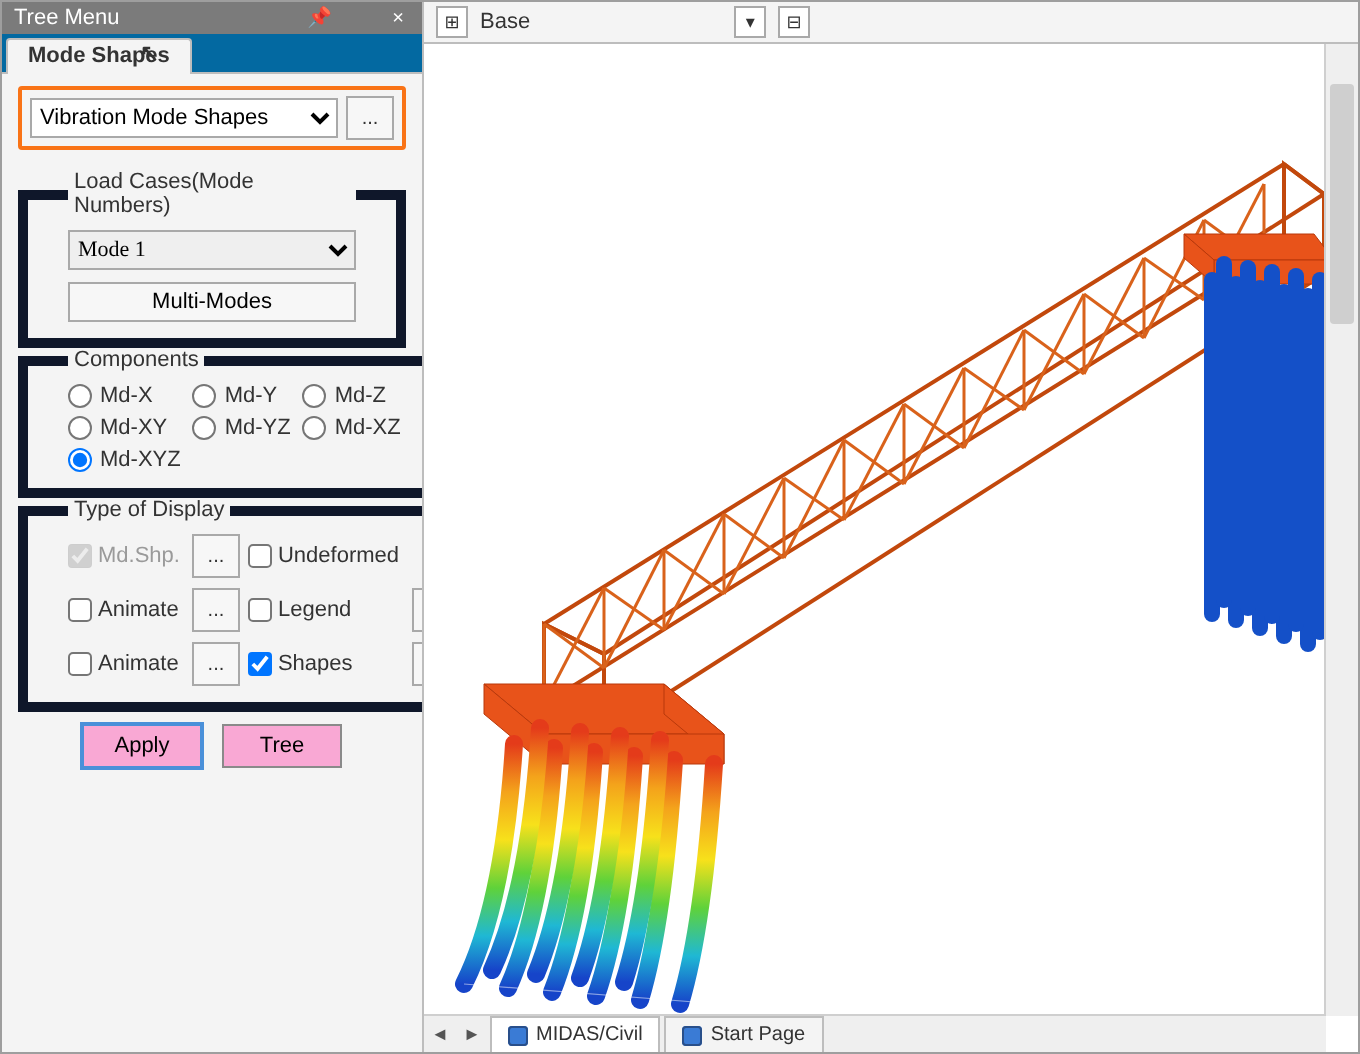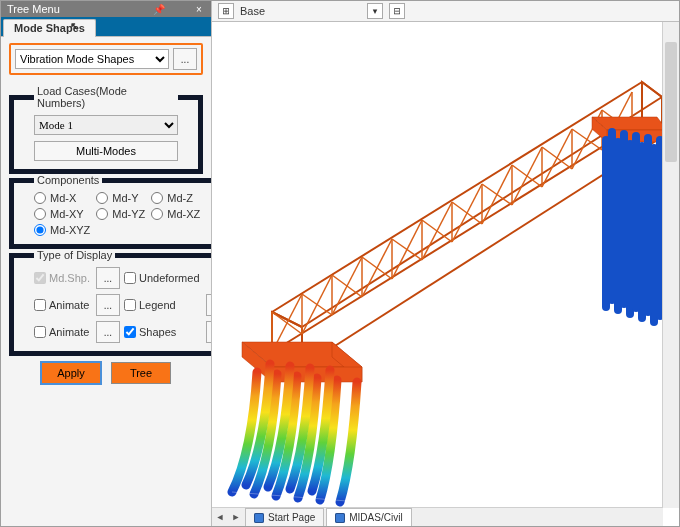--- a/index.html
+++ b/index.html
@@ -18,21 +18,21 @@
   .sq-btn{width:22px;height:20px;border:1px solid #a9a9a9;background:#f7f7f7;display:flex;align-items:center;justify-content:center;cursor:pointer;font-size:10px;}
   fieldset{border:5px solid #0f172a;margin:0 0 0;padding:6px 20px 8px;}
   legend{font-size:11px;padding:0 3px;}
   fieldset select{width:100%;height:20px;font-size:11px;border:1px solid #a9a9a9;margin-bottom:6px;font-family:Liberation Serif, serif;}
   .multi-btn{width:100%;height:20px;border:1px solid #a9a9a9;background:#f7f7f7;cursor:pointer;font-size:11px;}
   .radios{display:grid;grid-template-columns:repeat(3,1fr);row-gap:4px;column-gap:6px;}
   .radios label{display:flex;align-items:center;gap:4px;font-size:11px;white-space:nowrap;}
   .disp-grid{display:grid;grid-template-columns:auto 22px auto 22px;row-gap:5px;column-gap:6px;align-items:center;}
   .disp-grid label{display:flex;align-items:center;gap:3px;font-size:11px;white-space:nowrap;}
   .btn-row{display:flex;gap:10px;justify-content:center;margin-top:6px;}
-  .act-btn{min-width:60px;height:22px;border:1px solid #8a8a8a;background:#f97316;cursor:pointer;font-size:11px;}
+  .act-btn{min-width:60px;height:22px;border:1px solid #8a8a8a;background:#f9a8d4;cursor:pointer;font-size:11px;}
   .act-btn.primary{border:1px solid #4a90d9;outline:1px solid #4a90d9;}
   input[type=radio],input[type=checkbox]{margin:0;width:12px;height:12px;}
   
   .viewport{flex:1;display:flex;flex-direction:column;}
   .vp-toolbar{height:20px;background:#f4f4f4;border-bottom:1px solid #bdbdbd;display:flex;align-items:center;padding:0 6px;font-size:11px;gap:6px;}
   .vp-toolbar .mini-ico{width:14px;height:14px;border:1px solid #a9a9a9;background:#fff;cursor:pointer;display:flex;align-items:center;justify-content:center;font-size:9px;}
   .vp-toolbar .gap{width:90px;}
   .canvas{flex:1;background:#fff;position:relative;overflow:hidden;}
   .canvas svg{position:absolute;top:0;left:0;}
   .scrollbar-v{position:absolute;right:0;top:0;bottom:18px;width:16px;background:#efefef;border-left:1px solid #cfcfcf;}
@@ -276,24 +276,24 @@
           <path d="M20,470 L148,480" fill="none"></path>
         </g>
       </svg>
 
       <div class="scrollbar-v">
           <div class="thumb"></div>
         </div>
       <div class="scrollbar-h">
         <span class="arrow">◄</span>
         <span class="arrow">►</span>
+        <div class="doc-tab active">
+            <span class="dot"></span>
+            <span>MIDAS/Civil</span>
+          </div>
         <div class="doc-tab">
             <span class="dot"></span>
             <span>Start Page</span>
           </div>
-        <div class="doc-tab active">
-            <span class="dot"></span>
-            <span>MIDAS/Civil</span>
-          </div>
       </div>
     </div>
   </div>
 </div>
 
 </body></html>

